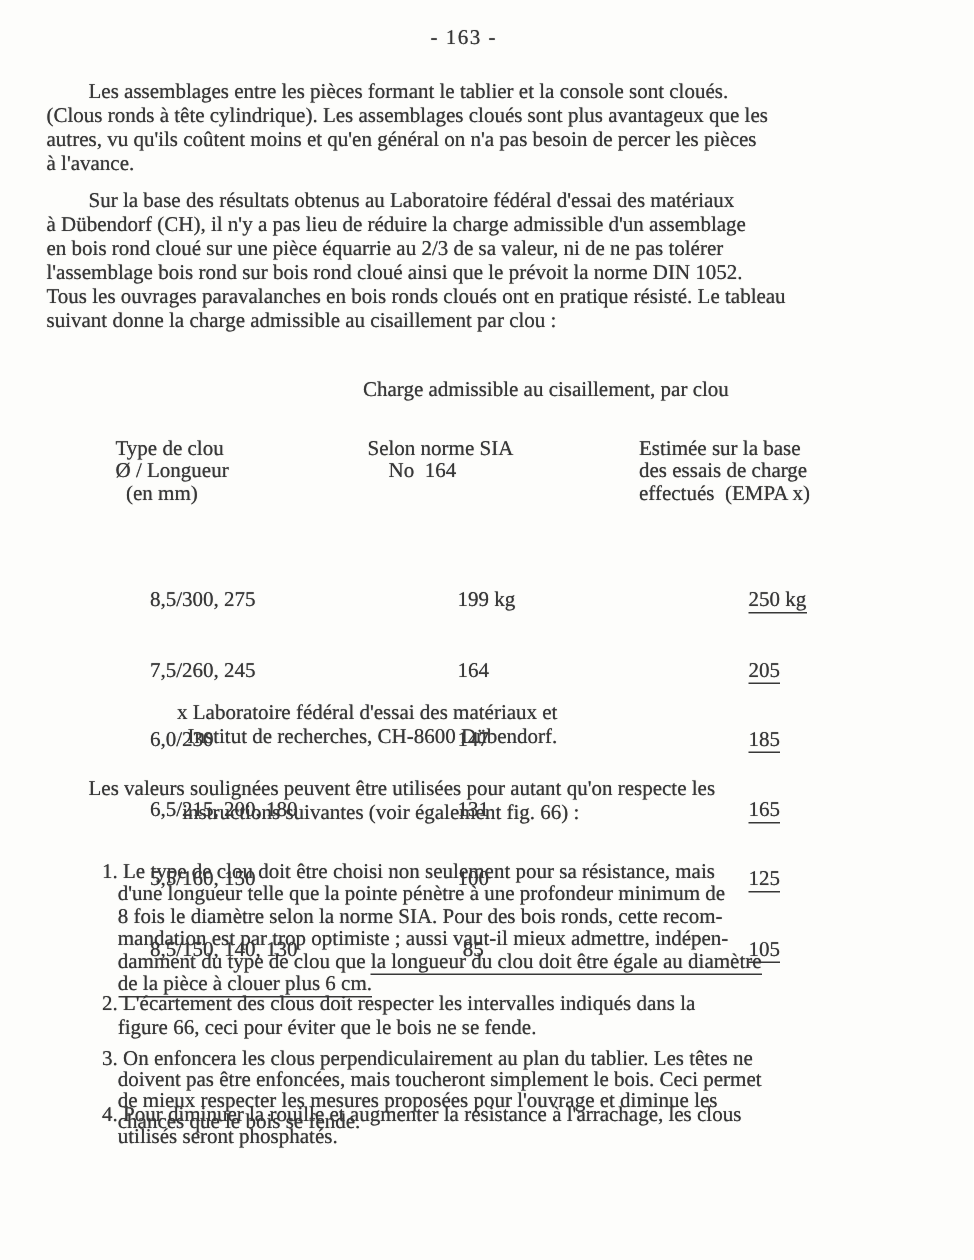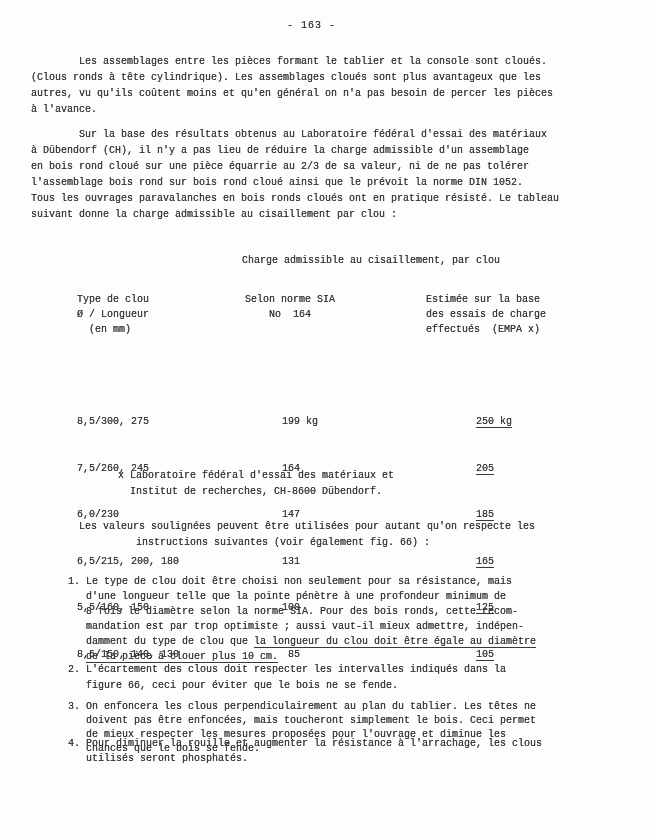--- a/index.html
+++ b/index.html
@@ -1,36 +1,36 @@
 <!DOCTYPE html>
 <html lang="fr"><head>
 <meta charset="utf-8">
 <style>
   html,body{margin:0;padding:0;background:#ffffff;}
   .page{
     position:relative;
     width:649px;height:840px;
     background:#fdfdfb;
     overflow:hidden;
-    font-family:Liberation Mono, monospace;
-    font-size:10px;
+    font-family:Liberation Serif, serif;
+    font-size:14px;
     line-height:16px;
     color:#383838;
     text-shadow:0 0 0.5px rgba(56,56,56,0.85);
   }
   .tx{position:absolute;left:31px;white-space:pre;}
   .pageno{top:18px;left:287px;letter-spacing:1px;}
   .p1{top:54px;}
   .p2{top:127px;}
   .ttitle{top:253px;left:242px;}
   .th{line-height:15px;top:292px;}
   .th1{left:77px;}
   .th2{left:245px;}
   .th3{left:426px;}
-  .tbody{top:383px;left:0;right:0;}
+  .tbody{top:362px;left:0;right:0;padding-left:23px;}
   .trow{position:relative;height:14.5px;line-height:14.5px;}
   .cell{position:absolute;white-space:pre;top:0;}
   .c1{left:77px;}
   .c2{left:282px;}
   .c3{left:448px;margin-left:28px;}
   .fnote{top:468px;left:118px;line-height:15.5px;}
   .p3{top:519px;text-align:center;}
   .li{left:68px;}
   .li1{top:574px;line-height:15px;}
   .li2{top:662px;line-height:15.5px;}
@@ -105,21 +105,21 @@
   Institut de recherches, CH-8600 Dübendorf.</div>
 
   <div class="tx p3">        Les valeurs soulignées peuvent être utilisées pour autant qu'on respecte les
 instructions suivantes (voir également fig. 66) :</div>
 
   <div class="tx li li1"><span>1. Le type de clou doit être choisi non seulement pour sa résistance, mais
    d'une longueur telle que la pointe pénètre à une profondeur minimum de
    8 fois le diamètre selon la norme SIA. Pour des bois ronds, cette recom-
    mandation est par trop optimiste ; aussi vaut-il mieux admettre, indépen-
    damment du type de clou que </span><span class="u">la longueur du clou doit être égale au diamètre</span><span>
-   </span><span class="u">de la pièce à clouer plus 10 cm.</span></div>
+   </span><span class="u">de la pièce à clouer plus 6 cm.</span></div>
 
   <div class="tx li li2">2. L'écartement des clous doit respecter les intervalles indiqués dans la
    figure 66, ceci pour éviter que le bois ne se fende.</div>
 
   <div class="tx li li3">3. On enfoncera les clous perpendiculairement au plan du tablier. Les têtes ne
    doivent pas être enfoncées, mais toucheront simplement le bois. Ceci permet
    de mieux respecter les mesures proposées pour l'ouvrage et diminue les
    chances que le bois se fende.</div>
 
   <div class="tx li li4">4. Pour diminuer la rouille et augmenter la résistance à l'arrachage, les clous

